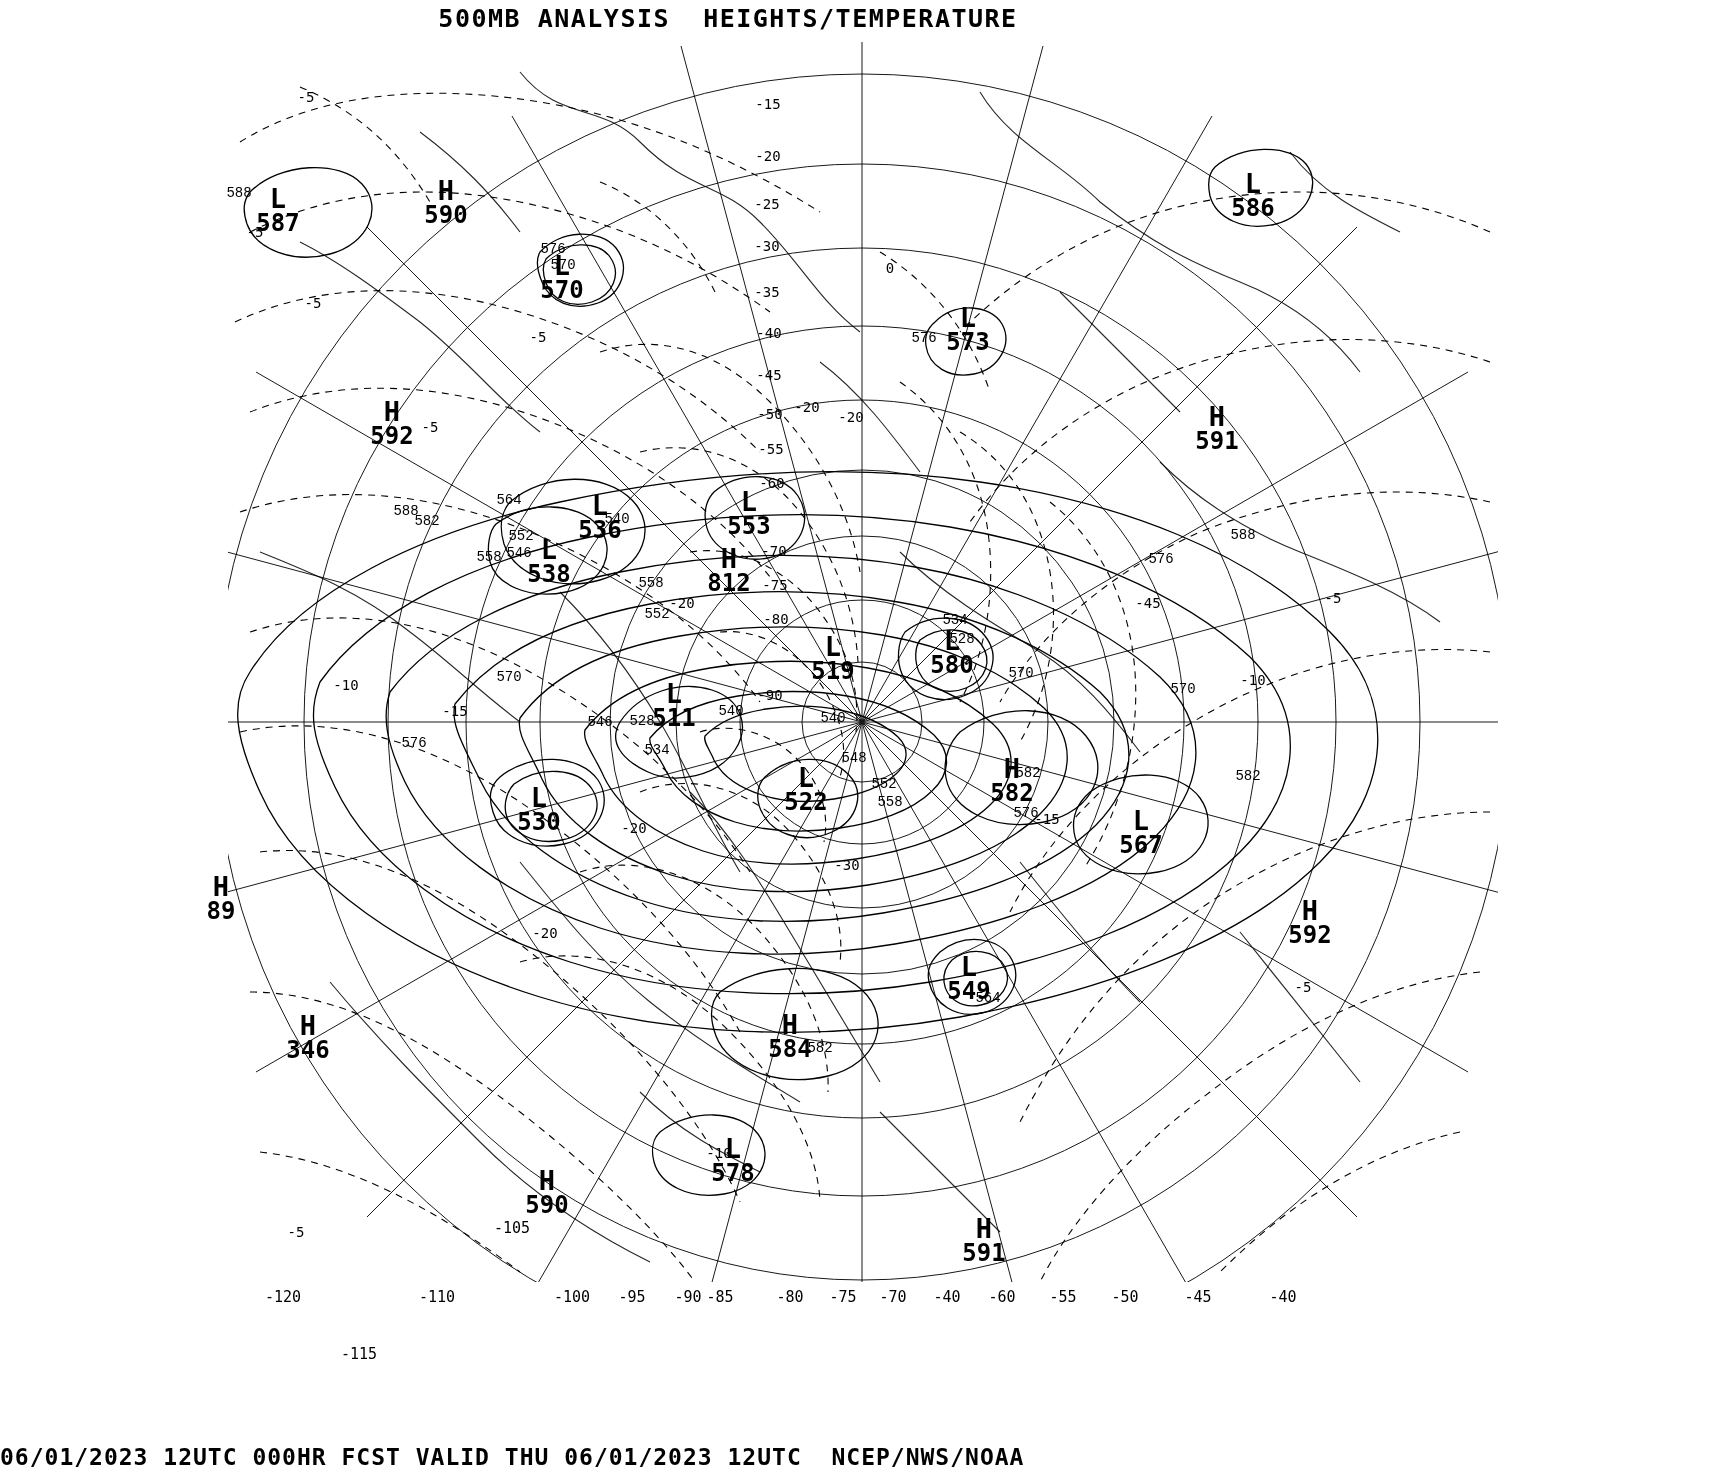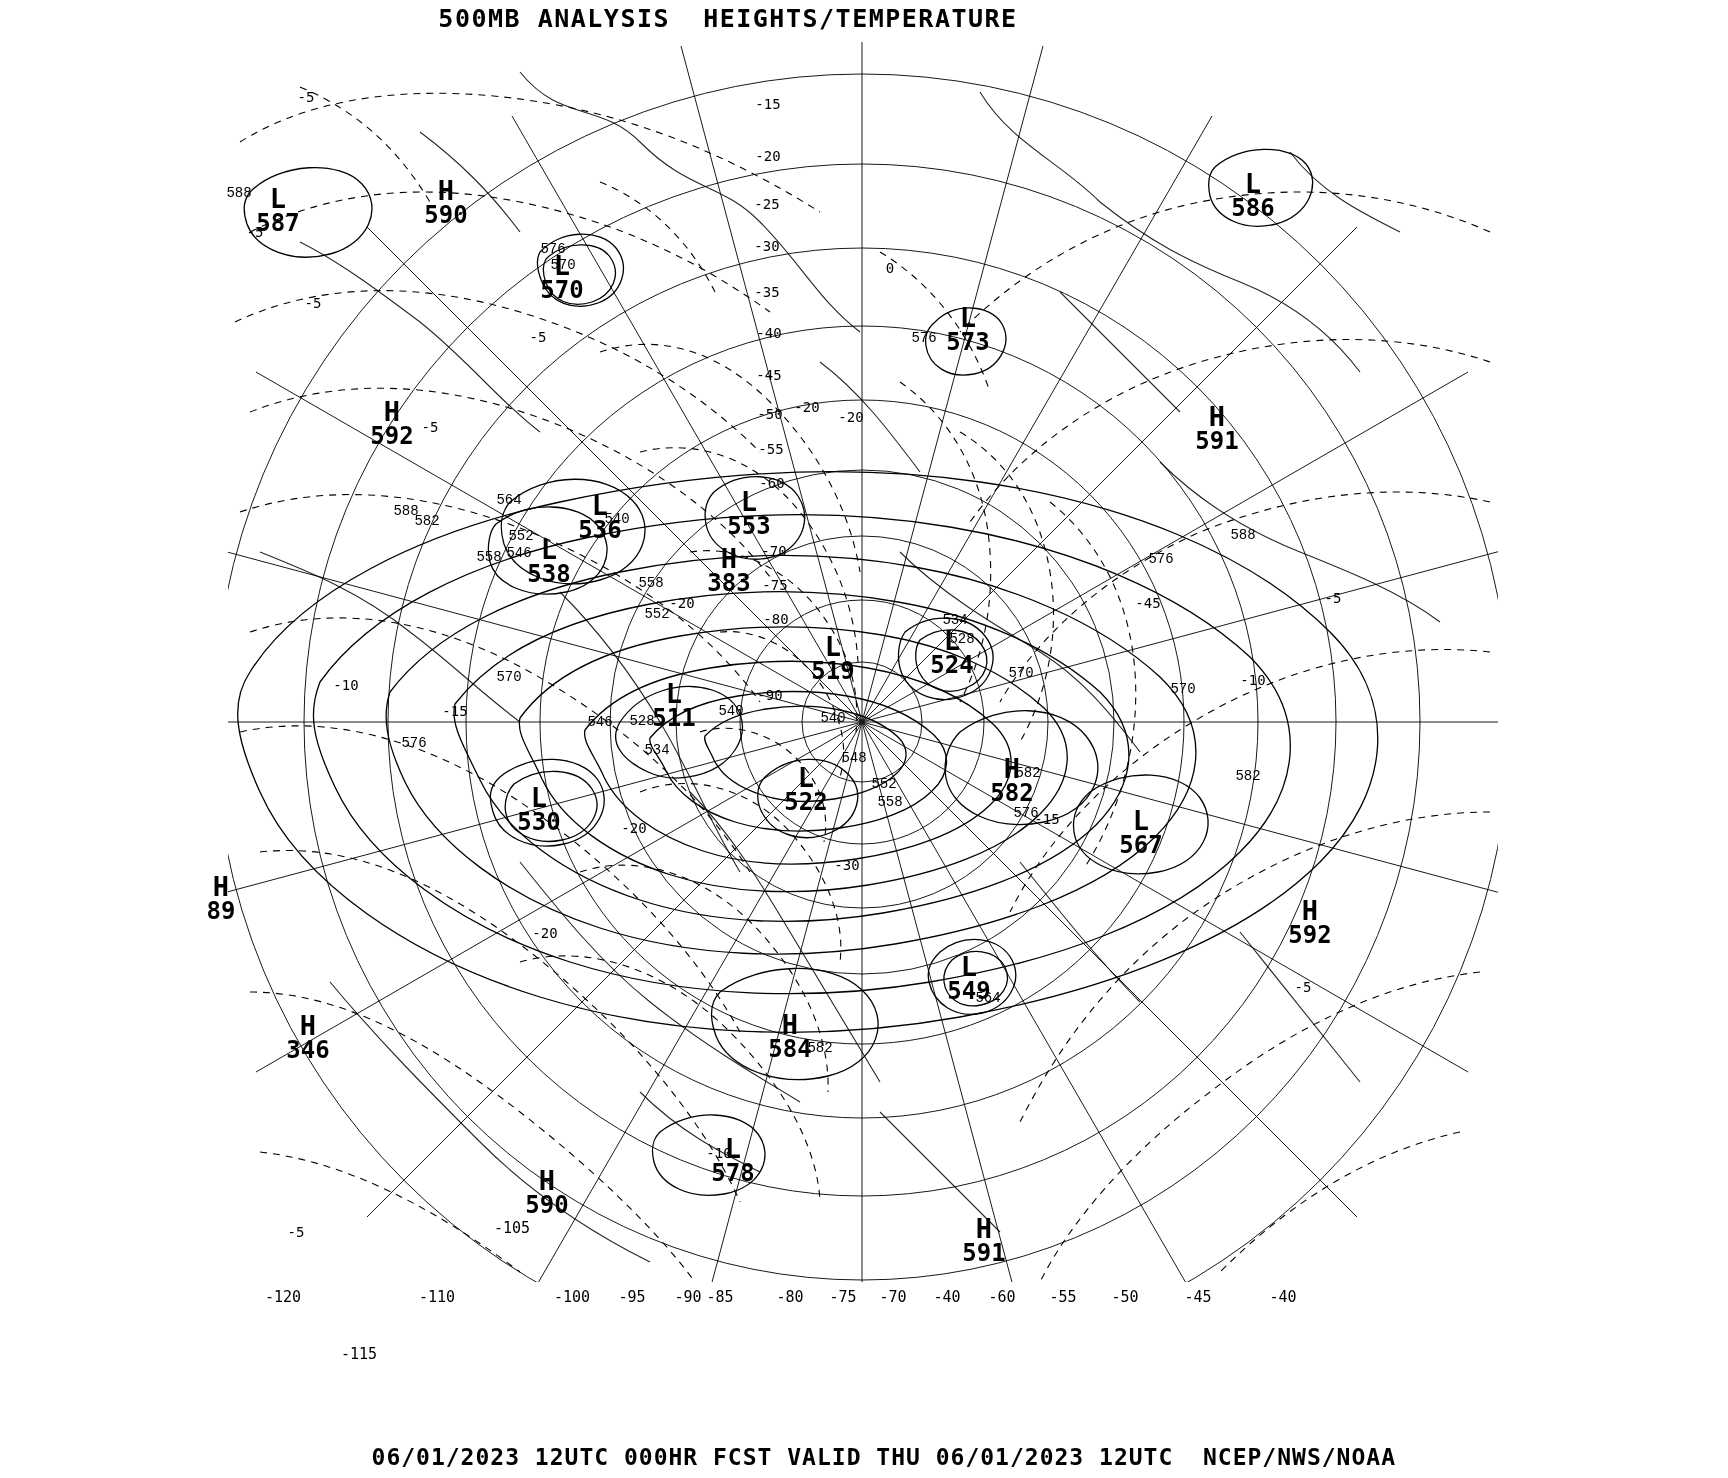--- a/index.html
+++ b/index.html
@@ -7,21 +7,21 @@
   #page{position:relative;width:1728px;height:1478px;overflow:hidden;background:#fff;}
 
   #title{
     position:absolute;left:0;top:0;width:1456px;text-align:center;
     font-family:"DejaVu Sans Mono",monospace;
     font-size:25px;font-weight:bold;letter-spacing:1.5px;
     padding-top:4px;white-space:pre;
   }
 
   #footer{
-    position:absolute;left:0;bottom:8px;width:1396px;text-align:right;
+    position:absolute;left:0;bottom:8px;width:1396px;text-align:left;
     font-family:"DejaVu Sans Mono",monospace;
     font-size:23px;font-weight:bold;letter-spacing:1px;white-space:pre;
   }
 
   #mapwrap{position:absolute;left:0;top:32px;width:1728px;height:1400px;}
   svg.plot{position:absolute;left:0;top:0;width:1728px;height:1400px;}
 
   .marker{
     position:absolute;text-align:center;
     font-family:"DejaVu Sans Mono",monospace;
@@ -196,23 +196,23 @@
     <div class="marker" style="left:278px;top:178px"><span class="let">L</span><span class="val">587</span></div>
     <div class="marker" style="left:446px;top:170px"><span class="let">H</span><span class="val">590</span></div>
     <div class="marker" style="left:562px;top:245px"><span class="let">L</span><span class="val">570</span></div>
     <div class="marker" style="left:968px;top:297px"><span class="let">L</span><span class="val">573</span></div>
     <div class="marker" style="left:1253px;top:163px"><span class="let">L</span><span class="val">586</span></div>
     <div class="marker" style="left:392px;top:391px"><span class="let">H</span><span class="val">592</span></div>
     <div class="marker" style="left:1217px;top:396px"><span class="let">H</span><span class="val">591</span></div>
     <div class="marker" style="left:600px;top:485px"><span class="let">L</span><span class="val">536</span></div>
     <div class="marker" style="left:549px;top:529px"><span class="let">L</span><span class="val">538</span></div>
     <div class="marker" style="left:749px;top:481px"><span class="let">L</span><span class="val">553</span></div>
-    <div class="marker" style="left:729px;top:538px"><span class="let">H</span><span class="val">383</span></div>
+    <div class="marker" style="left:729px;top:538px"><span class="let">H</span><span class="val">812</span></div>
     <div class="marker" style="left:833px;top:626px"><span class="let">L</span><span class="val">519</span></div>
-    <div class="marker" style="left:952px;top:620px"><span class="let">L</span><span class="val">524</span></div>
+    <div class="marker" style="left:952px;top:620px"><span class="let">L</span><span class="val">580</span></div>
     <div class="marker" style="left:674px;top:673px"><span class="let">L</span><span class="val">511</span></div>
     <div class="marker" style="left:806px;top:757px"><span class="let">L</span><span class="val">522</span></div>
     <div class="marker" style="left:1012px;top:748px"><span class="let">H</span><span class="val">582</span></div>
     <div class="marker" style="left:1141px;top:800px"><span class="let">L</span><span class="val">567</span></div>
     <div class="marker" style="left:539px;top:777px"><span class="let">L</span><span class="val">530</span></div>
     <div class="marker" style="left:221px;top:866px"><span class="let">H</span><span class="val">89</span></div>
     <div class="marker" style="left:1310px;top:890px"><span class="let">H</span><span class="val">592</span></div>
     <div class="marker" style="left:969px;top:946px"><span class="let">L</span><span class="val">549</span></div>
     <div class="marker" style="left:308px;top:1005px"><span class="let">H</span><span class="val">346</span></div>
     <div class="marker" style="left:790px;top:1004px"><span class="let">H</span><span class="val">584</span></div>

